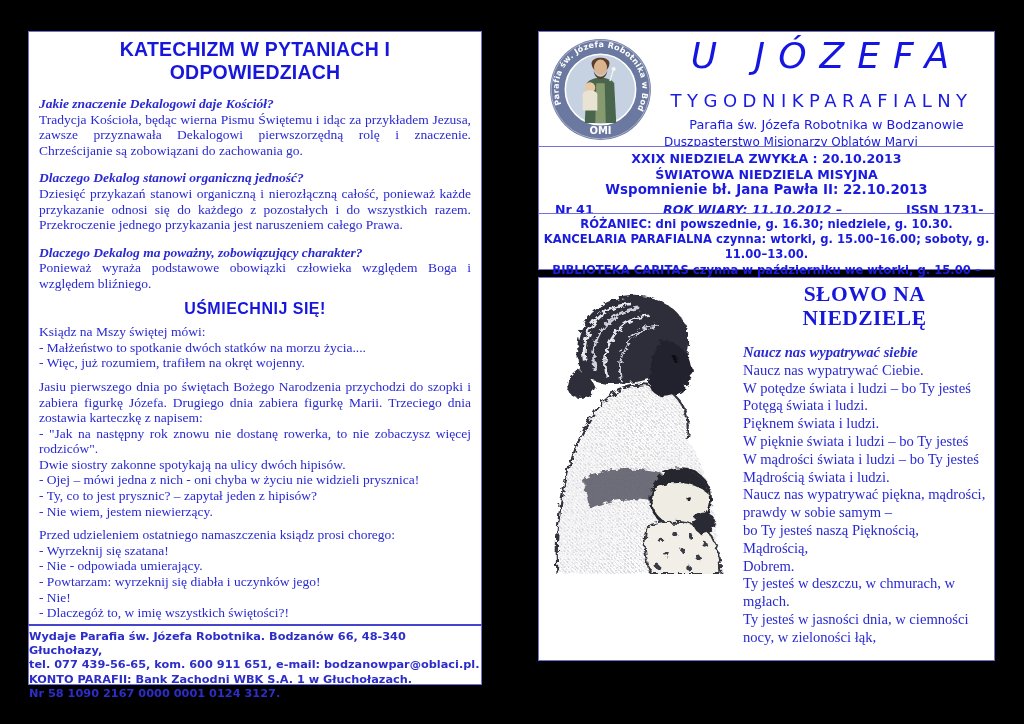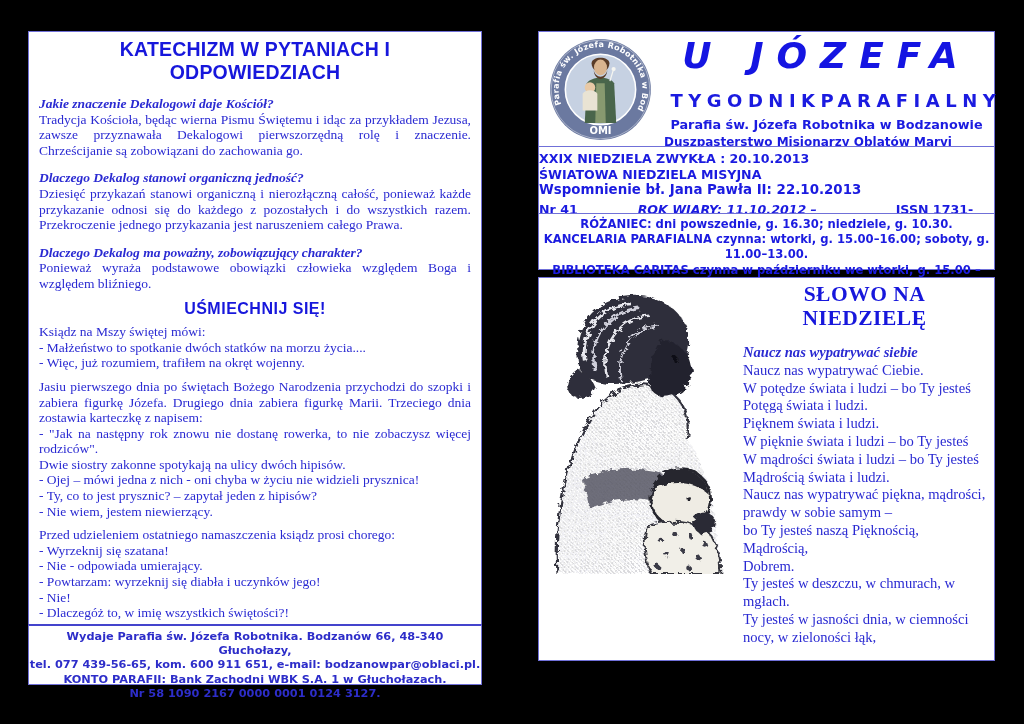--- a/index.html
+++ b/index.html
@@ -22,45 +22,45 @@
   #left-body .para{text-align:justify;margin-top:8px;}
   #left-body .lead{margin-top:8px;}
   #left-body .line{}
   #left-body .h2{
     font-family:"Liberation Sans",sans-serif;font-weight:bold;font-size:16px;
     letter-spacing:.5px;text-align:center;color:#1717dc;margin:9px 0 6px 0;
   }
 
   #left-footer{
     left:28px;top:624px;width:454px;height:61px;border-top:2px solid #4444cc;
-    padding-top:4px;text-align:center;
+    padding-top:4px;
     font-family:"DejaVu Sans",sans-serif;font-weight:bold;font-size:11.3px;line-height:14.2px;color:#2d2dc9;
   }
 
   
   #mast{left:538px;top:31px;width:457px;height:116px;}
   #logo{position:absolute;left:9px;top:5px;width:105px;height:105px;}
   #mast-right{
     position:absolute;left:125px;top:0;width:325px;height:114px;
     display:flex;flex-direction:column;align-items:center;
-    font-family:"DejaVu Sans",sans-serif;font-weight:bold;color:#1b1be0;
+    font-family:"DejaVu Sans",sans-serif;font-weight:normal;color:#1b1be0;
   }
   .mast-title{
     margin-top:6px;font-size:36px;font-style:italic;letter-spacing:13px;
     line-height:36px;white-space:nowrap;color:#1515e2;
   }
   .mast-sub{width:96%;display:flex;justify-content:flex-start;margin-top:16px;
     font-size:18px;letter-spacing:5.5px;}
   .mast-line1{margin-top:6px;font-size:12.8px;}
   .mast-line2{margin-top:3px;font-size:12px;}
   .mast-web{margin-top:3px;font-size:9.5px;}
 
   #issue{left:538px;top:146px;width:457px;height:68px;
     font-family:"DejaVu Sans",sans-serif;font-weight:bold;color:#1b1be0;
-    padding-top:4px;}
+    text-align:center;padding-top:4px;}
   .issue-l1,.issue-l2{font-size:12.6px;line-height:15.5px;}
   .issue-l3{font-size:13.4px;line-height:16.5px;}
   .issue-row{display:flex;justify-content:center;gap:28px;font-size:12.6px;margin-top:3px;}
   .issue-rok{font-style:italic;}
 
   #sched{left:538px;top:213px;width:457px;height:57px;
     font-family:"DejaVu Sans",sans-serif;font-weight:bold;color:#1b1be0;
     text-align:center;padding-top:3px;font-size:11.6px;line-height:15.2px;}
 
   #word{left:538px;top:277px;width:457px;height:384px;overflow:hidden;}

